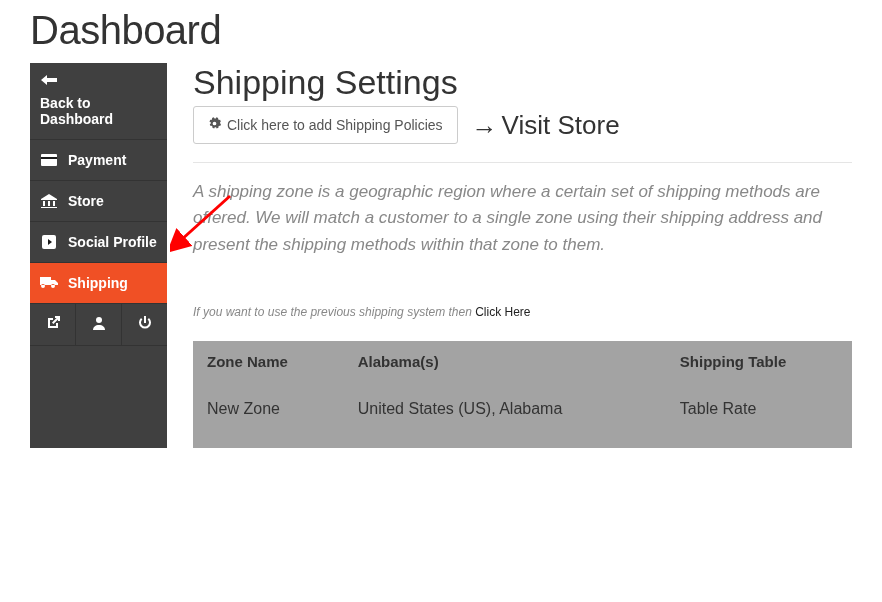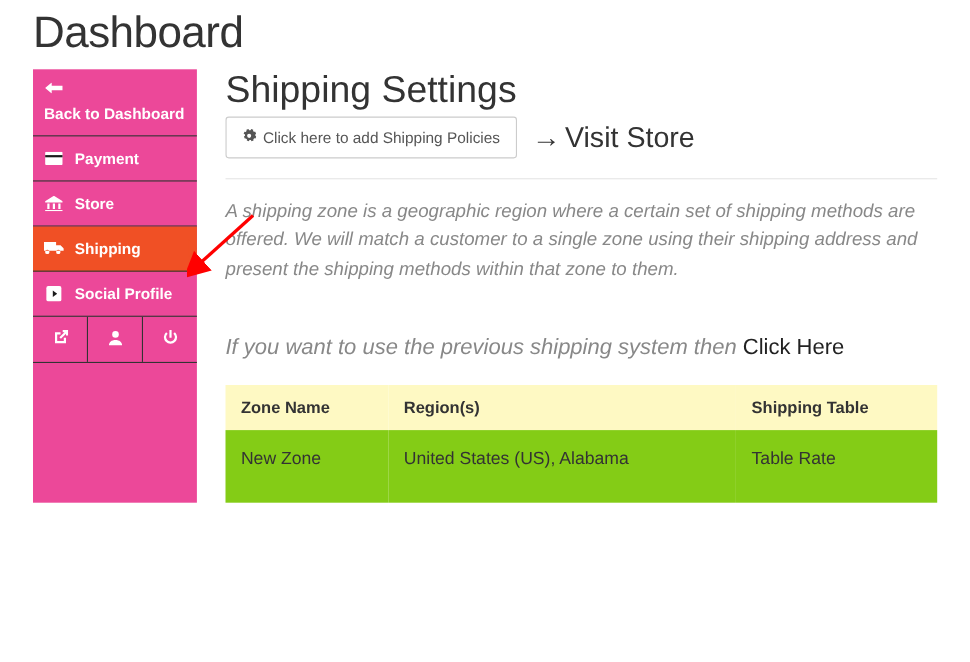--- a/index.html
+++ b/index.html
@@ -15,22 +15,22 @@
       font-size: 40px;
       font-weight: 400;
       padding: 8px 0 10px 30px;
       letter-spacing: -0.5px;
     }
     .layout {
       display: flex;
       padding: 0 0 0 30px;
     }
     .sidebar {
-      width: 149px;
-      background: #ec4899;
+      width: 137px;
+      background: #404040;
       color: #fff;
       font-size: 14px;
     }
     .sidebar-item {
       display: flex;
       align-items: center;
       padding: 12px 10px;
       border-bottom: 1px solid #333;
       cursor: pointer;
       gap: 10px;
@@ -114,43 +114,43 @@
     .desc {
       color: #888;
       font-style: italic;
       font-size: 17px;
       line-height: 1.55;
       margin-bottom: 10px;
     }
     .desc2 {
       color: #888;
       font-style: italic;
-      font-size: 20px;
+      font-size: 12px;
       margin-bottom: 22px;
       margin-top: 47px;
     }
     .desc2 .click-here {
       color: #222;
       font-style: normal;
       font-weight: 500;
       cursor: pointer;
     }
     table {
       width: 100%;
       border-collapse: collapse;
     }
-    thead tr { background: #fef9c3; }
+    thead tr { background: #a3a3a3; }
     th {
       text-align: left;
       font-weight: 600;
       padding: 12px 14px;
       font-size: 15px;
       color: #333;
     }
-    tbody tr { background: #84cc16; }
+    tbody tr { background: #a3a3a3; }
     td {
       padding: 18px 14px 30px 14px;
       font-size: 16px;
       color: #333;
       vertical-align: top;
     }
 
     
     .annotation-arrow {
       position: absolute;
@@ -187,37 +187,37 @@
 
     <div class="sidebar-item">
       <span class="icon">
         <svg width="16" height="14" viewBox="0 0 16 14">
             <path d="M8 0 L16 5 L16 6 L0 6 L0 5 Z M2 7h2v5H2zm5 0h2v5H7zm5 0h2v5h-2zM0 13h16v1H0z"></path>
           </svg>
       </span>
       <span class="sidebar-label">Store</span>
     </div>
 
-    <div class="sidebar-item active">
-      <span class="icon">
-        <svg width="18" height="12" viewBox="0 0 18 12">
-            <path d="M0 0h11v8H0zM11 3h4l3 3v2h-7zM3 11a2 2 0 100-4 2 2 0 000 4zm10 0a2 2 0 100-4 2 2 0 000 4z"></path>
-          </svg>
-      </span>
-      <span class="sidebar-label">Shipping</span>
-    </div>
-
     <div class="sidebar-item">
       <span class="icon">
         <svg width="14" height="14" viewBox="0 0 14 14">
             <rect x="0" y="0" width="14" height="14" rx="2"></rect>
             <path d="M6 4l4 3-4 3z" fill="#1a1a1a"></path>
           </svg>
       </span>
       <span class="sidebar-label">Social Profile</span>
+    </div>
+
+    <div class="sidebar-item active">
+      <span class="icon">
+        <svg width="18" height="12" viewBox="0 0 18 12">
+            <path d="M0 0h11v8H0zM11 3h4l3 3v2h-7zM3 11a2 2 0 100-4 2 2 0 000 4zm10 0a2 2 0 100-4 2 2 0 000 4z"></path>
+          </svg>
+      </span>
+      <span class="sidebar-label">Shipping</span>
     </div>
 
 
     <div class="sidebar-bottom">
       <div class="btn-ic">
         <span><svg width="14" height="14" viewBox="0 0 14 14">
               <path d="M2 2h5v2H4v6h6V7h2v5H2zM9 0h5v5h-2V3.4L7.4 8 6 6.6 10.6 2H9z"></path>
             </svg></span>
       </div>
       <div class="btn-ic">
@@ -255,21 +255,21 @@
     <p class="desc">A shipping zone is a geographic region where a certain set of shipping methods are offered. We will match a customer to a single zone using their shipping address and present the shipping methods within that zone to them.</p>
 
     <p class="desc2">
       <span>If you want to use the previous shipping system then </span><span class="click-here">Click Here</span>
     </p>
 
     <table>
       <thead>
         <tr>
           <th>Zone Name</th>
-          <th>Region(s)</th>
+          <th>Alabama(s)</th>
           <th>Shipping Table</th>
         </tr>
       </thead>
       <tbody>
         <tr>
           <td>New Zone</td>
           <td>United States (US), Alabama</td>
           <td>Table Rate</td>
         </tr>
       </tbody>

